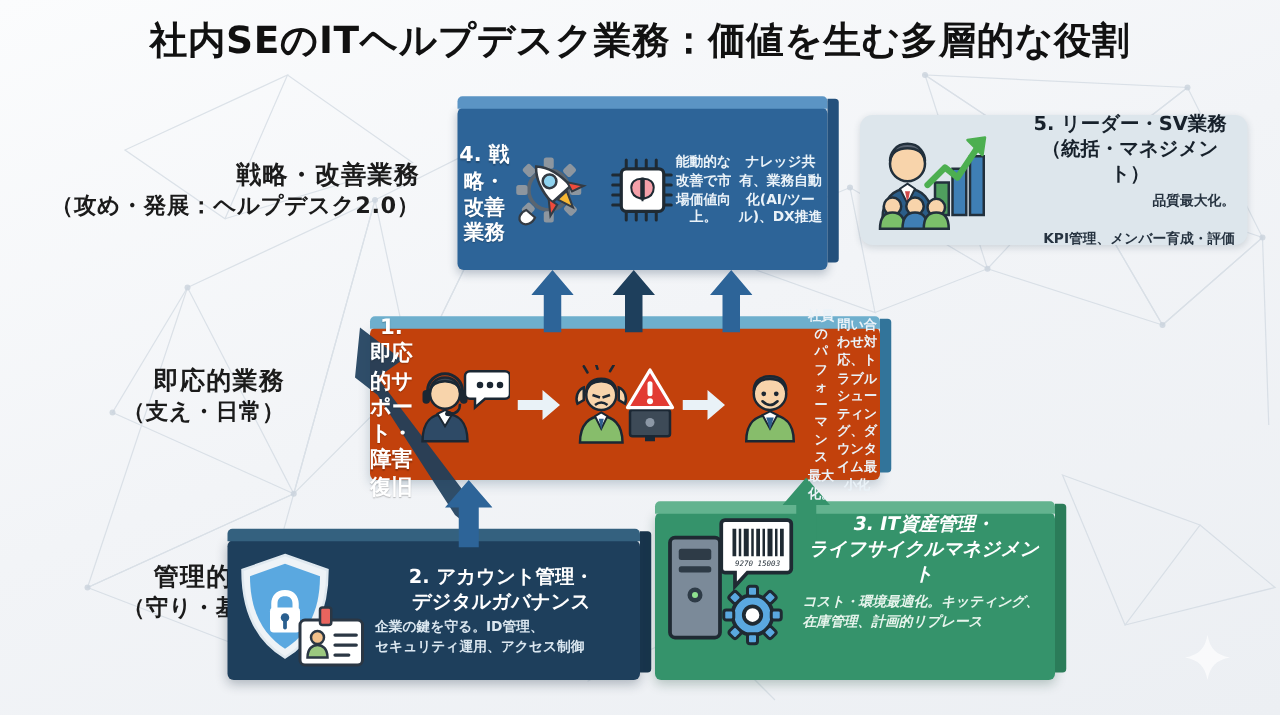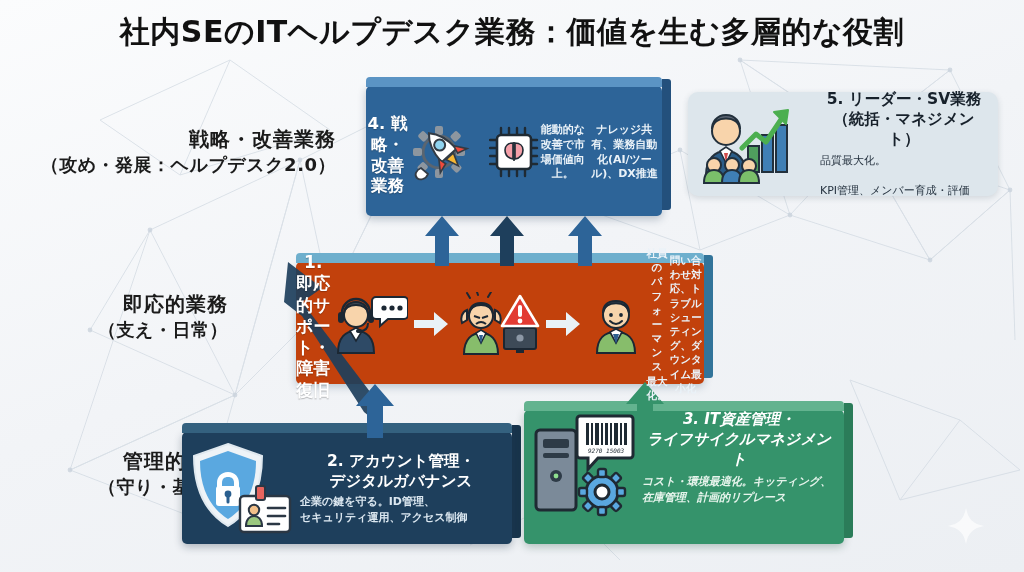--- a/index.html
+++ b/index.html
@@ -51,21 +51,21 @@
   #box4 .sideface{right:-9px;background:#23507c;}
   #box4 .c-title{font-size:16.5px;margin-top:9px;}
   #box4 .icons{display:flex;gap:14px;align-items:center;justify-content:center;margin-top:2px;}
   #box4 .c-sub{font-size:11px;margin-top:3px;}
 
   
   #box5{left:688px;top:92px;width:310px;height:104px;background:#dde6ec;border-radius:10px;
         box-shadow:0 2px 6px rgba(40,60,80,.16);}
   #box5 .inner5{display:flex;align-items:center;height:100%;padding:0 10px 0 8px;box-sizing:border-box;gap:20px;}
   #box5 .t5{font-size:15.5px;font-weight:bold;color:#17212b;text-align:center;line-height:1.3;}
-  #box5 .s5{font-size:11px;font-weight:normal;color:#263340;text-align:left;line-height:1.35;margin-top:5px;}
+  #box5 .s5{font-size:11px;font-weight:bold;color:#263340;text-align:right;line-height:1.35;margin-top:5px;}
 
   
   #box1{left:296px;top:262px;width:408px;height:122px;background:#c2410c;
         box-shadow:0 3px 9px rgba(30,70,95,.26);}
   #box1 .topface{background:#6eafcd;}
   #box1 .sideface{right:-9px;background:#32749a;}
   #box1 .c-title{font-size:17px;margin-top:7px;}
   #box1 .flow{display:flex;align-items:center;justify-content:center;gap:6px;margin-top:1px;}
   #box1 .c-sub{font-size:10.5px;margin-top:2px;}
 

